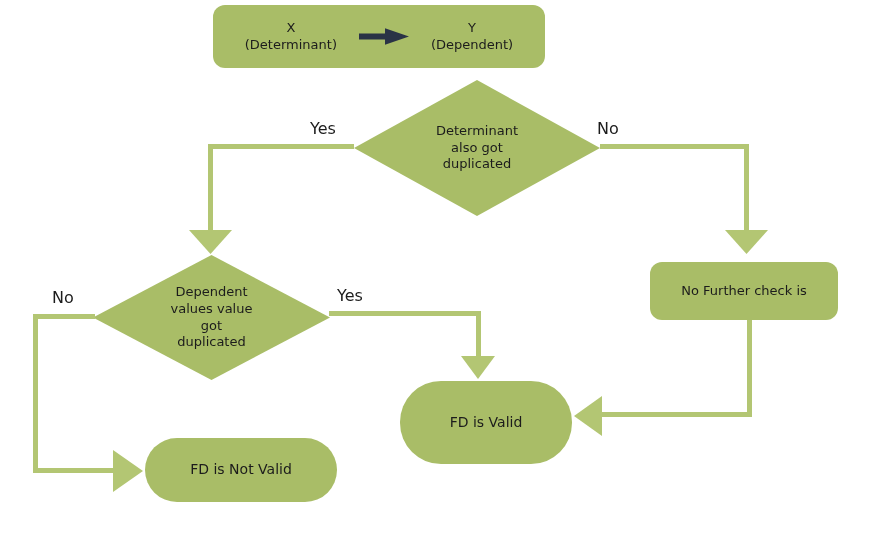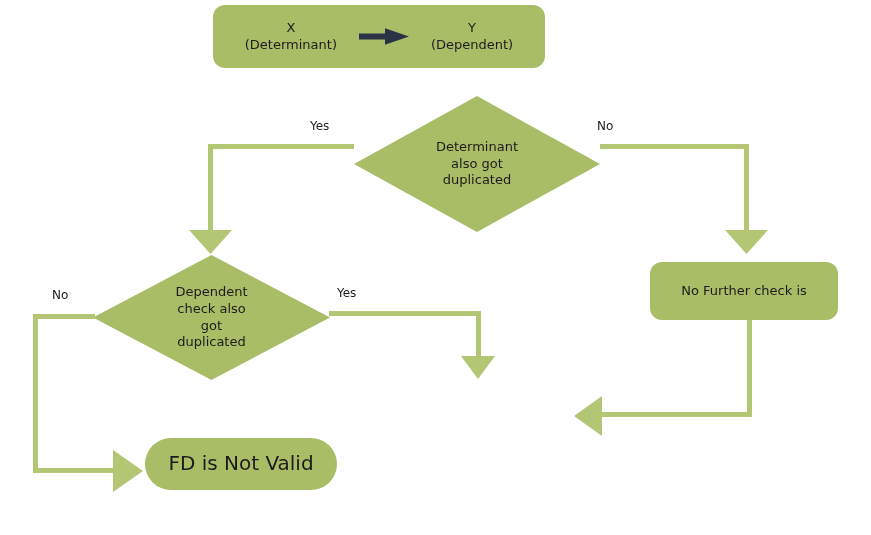--- a/index.html
+++ b/index.html
@@ -36,26 +36,26 @@
   .dark-arrow {
     width: 50px; height: 22px;
     background: var(--arrow_dark, #2a3346);
     clip-path: polygon(0 36%, 52% 36%, 52% 12%, 100% 50%, 52% 88%, 52% 64%, 0 64%);
   }
 
   .diamond {
     clip-path: polygon(50% 0, 100% 50%, 50% 100%, 0 50%);
     font-size: 13px;
   }
-  #decision-determinant-duplicated { left: 354px; top: 96px;  width: 246px; height: 136px; justify-content: center; }
+  #decision-determinant-duplicated { left: 354px; top: 80px;  width: 246px; height: 136px; justify-content: center; }
   #decision-dependent-duplicated   { left: 93px;  top: 255px; width: 237px; height: 125px; }
 
   #node-no-further-check { left: 650px; top: 262px; width: 188px; height: 58px; border-radius: 12px; align-items: center; }
   #node-fd-valid     { left: 400px; top: 381px; width: 172px; height: 83px; border-radius: 41px; font-size: 14px; }
-  #node-fd-not-valid { left: 145px; top: 438px; width: 192px; height: 52px; border-radius: 36px; font-size: 20px; }
+  #node-fd-not-valid { left: 145px; top: 438px; width: 192px; height: 64px; border-radius: 36px; font-size: 14px; }
 
   
   .line { position: absolute; background: var(--line, #b3c673); }
   .head { position: absolute; background: var(--line, #b3c673); }
   .head-down  { clip-path: polygon(0 0, 100% 0, 50% 100%); }
   .head-right { clip-path: polygon(0 0, 100% 50%, 0 100%); }
   .head-left  { clip-path: polygon(100% 0, 100% 100%, 0 50%); }
 
   
   #edge-a-h { left: 208px; top: 144px; width: 146px; height: 5px; }
@@ -75,21 +75,21 @@
   #edge-d-v { left: 476px; top: 311px; width: 5px; height: 47px; }
   #edge-d-head { left: 461px; top: 356px; width: 34px; height: 23px; }
   
   #edge-e-v { left: 747px; top: 320px; width: 5px; height: 96px; }
   #edge-e-h { left: 600px; top: 412px; width: 152px; height: 5px; }
   #edge-e-head { left: 574px; top: 396px; width: 28px; height: 40px; }
 
   
   .edge-label {
     position: absolute;
-    font-size: 12px;
+    font-size: 16px;
     color: var(--text, #1c1c1c);
     white-space: nowrap;
   }
   #label-yes-determinant { left: 310px; top: 119px; }
   #label-no-determinant  { left: 597px; top: 119px; }
   #label-no-dependent    { left: 52px;  top: 288px; }
   #label-yes-dependent   { left: 337px; top: 286px; }
 </style>
 </head>
 <body>
@@ -112,32 +112,35 @@
     <div>
       <div>Determinant</div>
       <div>also got</div>
       <div>duplicated</div>
     </div>
   </div>
 
   <div class="shape diamond" id="decision-dependent-duplicated">
     <div>
       <div>Dependent</div>
-      <div>check also</div>
+      <div>values value</div>
       <div>got</div>
       <div>duplicated</div>
     </div>
   </div>
 
   <div class="shape" id="node-no-further-check">
     <div>
       <div>No Further check is</div>
     </div>
   </div>
 
+  <div class="shape" id="node-fd-valid">
+    <div>FD is Valid</div>
+  </div>
 
   <div class="shape" id="node-fd-not-valid">
     <div>FD is Not Valid</div>
   </div>
 
   <div class="line" id="edge-a-h"></div>
   <div class="line" id="edge-a-v"></div>
   <div class="head head-down" id="edge-a-head"></div>
 
   <div class="line" id="edge-b-h"></div>

